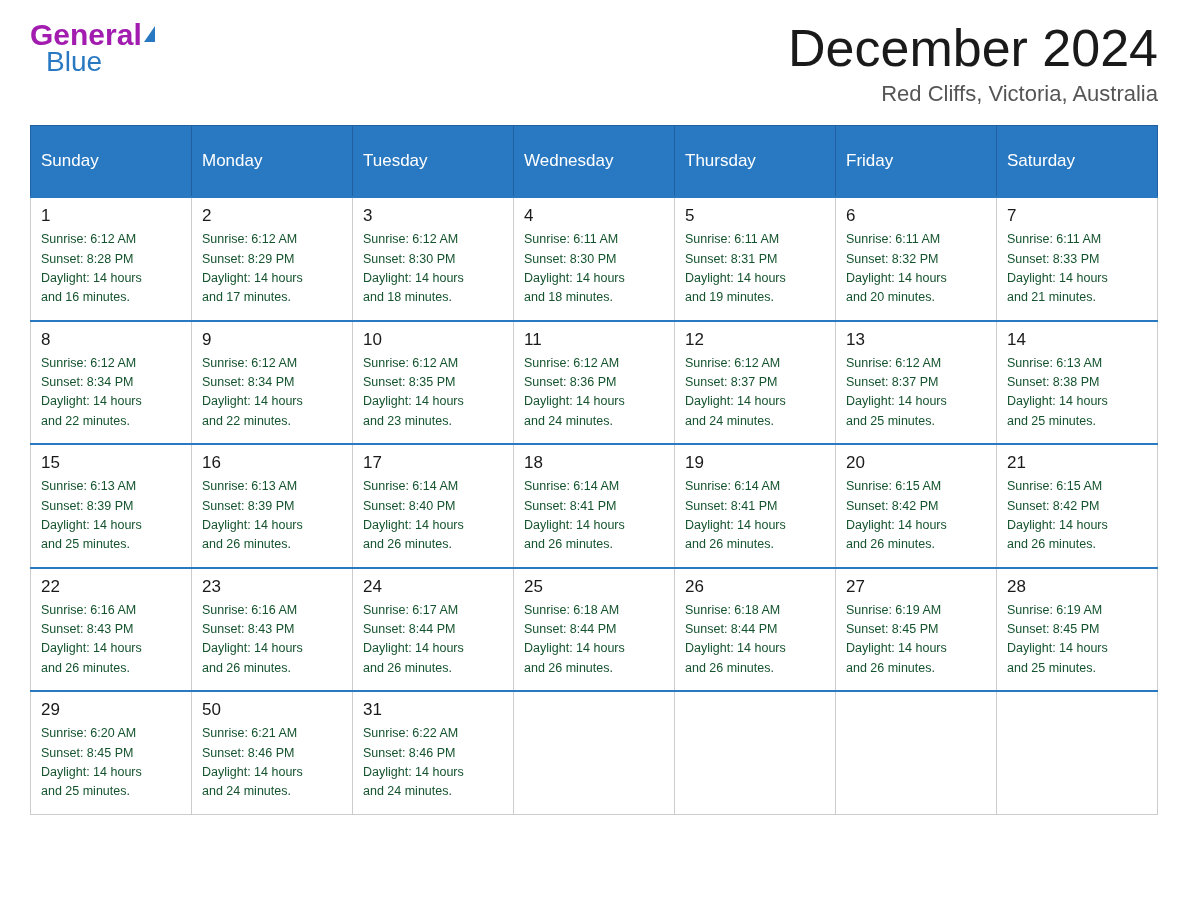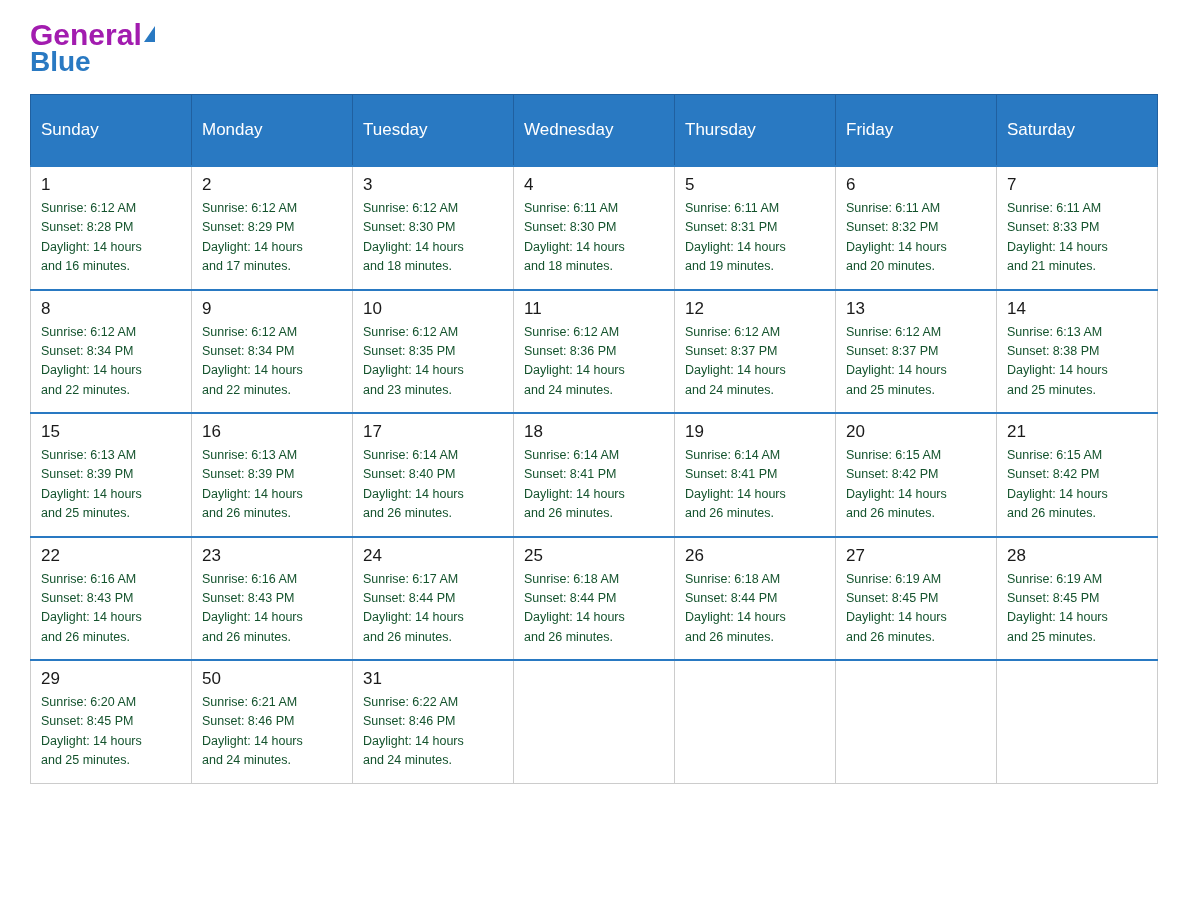--- a/index.html
+++ b/index.html
@@ -97,40 +97,45 @@
       height: 0;
       border-left: 11px solid transparent;
       border-bottom: 16px solid #2979c2;
       margin-left: 2px;
       vertical-align: middle;
       position: relative;
       top: -3px;
     }
     .logo-line2 {
       font-size: 28px;
-      font-weight: bold;
+      font-weight: normal;
       color: #2979c2;
       line-height: 1;
       margin-top: -2px;
+      margin-left: 16px;
     }
   </style>
 </head>
 <body>
 
 <div class="header-area">
   <div class="logo-area">
     <div class="logo-wrapper">
       <div class="logo-lines">
         <div class="logo-line1">
           General<span class="tri"></span>
         </div>
         <div class="logo-line2">Blue</div>
       </div>
     </div>
   </div>
+  <div class="title-area">
+    <div class="month-title">December 2024</div>
+    <div class="location-title">Red Cliffs, Victoria, Australia</div>
+  </div>
 </div>
 
 <table class="calendar">
   <thead>
     <tr>
     <th>Sunday</th>
         <th>Monday</th>
         <th>Tuesday</th>
         <th>Wednesday</th>
         <th>Thursday</th>

